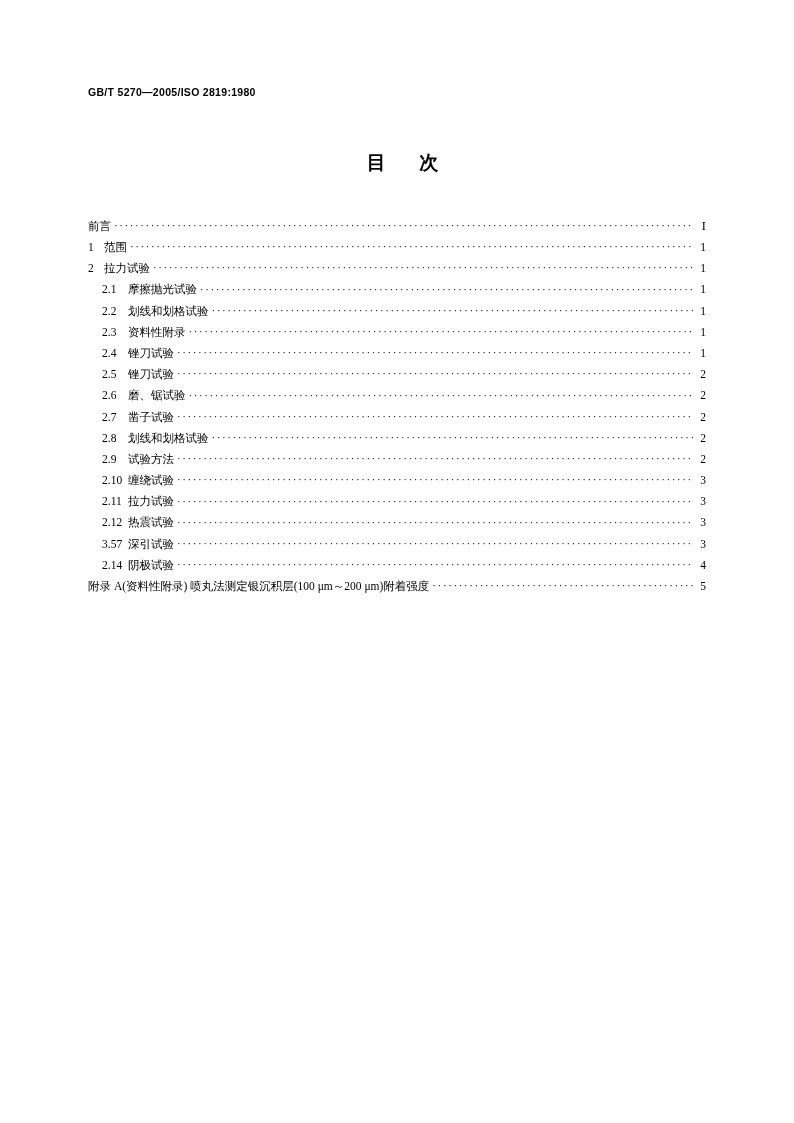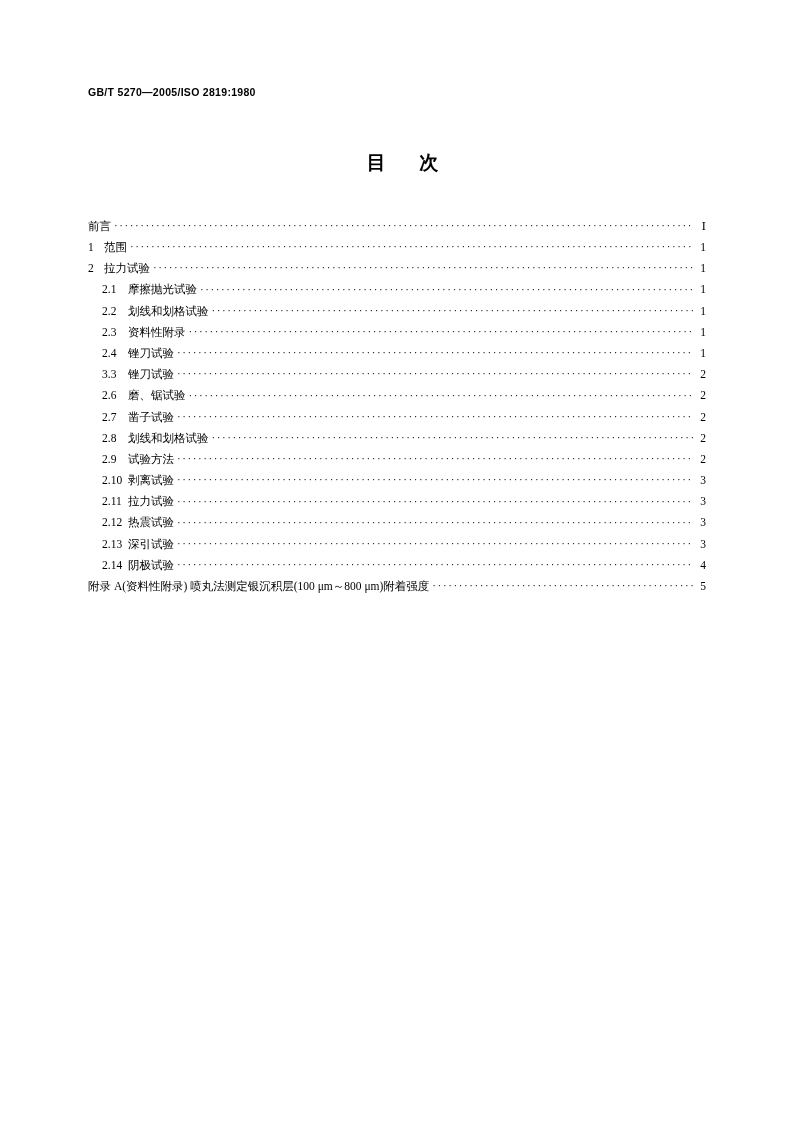--- a/index.html
+++ b/index.html
@@ -131,21 +131,21 @@
         <span class="dots">········································································································································································································</span>
         <span class="page-no">1</span>
       </div>
       <div class="toc-row lvl2 indent-2">
         <span class="num">2.4</span>
         <span class="label">锉刀试验</span>
         <span class="dots">········································································································································································································</span>
         <span class="page-no">1</span>
       </div>
       <div class="toc-row lvl2 indent-2">
-        <span class="num">3.3</span>
+        <span class="num">2.5</span>
         <span class="label">锉刀试验</span>
         <span class="dots">········································································································································································································</span>
         <span class="page-no">2</span>
       </div>
       <div class="toc-row lvl2 indent-2">
         <span class="num">2.6</span>
         <span class="label">磨、锯试验</span>
         <span class="dots">········································································································································································································</span>
         <span class="page-no">2</span>
       </div>
@@ -162,49 +162,49 @@
         <span class="page-no">2</span>
       </div>
       <div class="toc-row lvl2 indent-2">
         <span class="num">2.9</span>
         <span class="label">试验方法</span>
         <span class="dots">········································································································································································································</span>
         <span class="page-no">2</span>
       </div>
       <div class="toc-row lvl2 indent-2">
         <span class="num">2.10</span>
-        <span class="label">剥离试验</span>
+        <span class="label">缠绕试验</span>
         <span class="dots">········································································································································································································</span>
         <span class="page-no">3</span>
       </div>
       <div class="toc-row lvl2 indent-2">
         <span class="num">2.11</span>
         <span class="label">拉力试验</span>
         <span class="dots">········································································································································································································</span>
         <span class="page-no">3</span>
       </div>
       <div class="toc-row lvl2 indent-2">
         <span class="num">2.12</span>
         <span class="label">热震试验</span>
         <span class="dots">········································································································································································································</span>
         <span class="page-no">3</span>
       </div>
       <div class="toc-row lvl2 indent-2">
-        <span class="num">2.13</span>
+        <span class="num">3.57</span>
         <span class="label">深引试验</span>
         <span class="dots">········································································································································································································</span>
         <span class="page-no">3</span>
       </div>
       <div class="toc-row lvl2 indent-2">
         <span class="num">2.14</span>
         <span class="label">阴极试验</span>
         <span class="dots">········································································································································································································</span>
         <span class="page-no">4</span>
       </div>
       <div class="toc-row lvl0">
         <span class="num"></span>
-        <span class="label">附录 A(资料性附录)  喷丸法测定银沉积层(100 μm～800 μm)附着强度</span>
+        <span class="label">附录 A(资料性附录)  喷丸法测定银沉积层(100 μm～200 μm)附着强度</span>
         <span class="dots">········································································································································································································</span>
         <span class="page-no">5</span>
       </div>
     </div>
 
 </div>
 
 </body></html>

